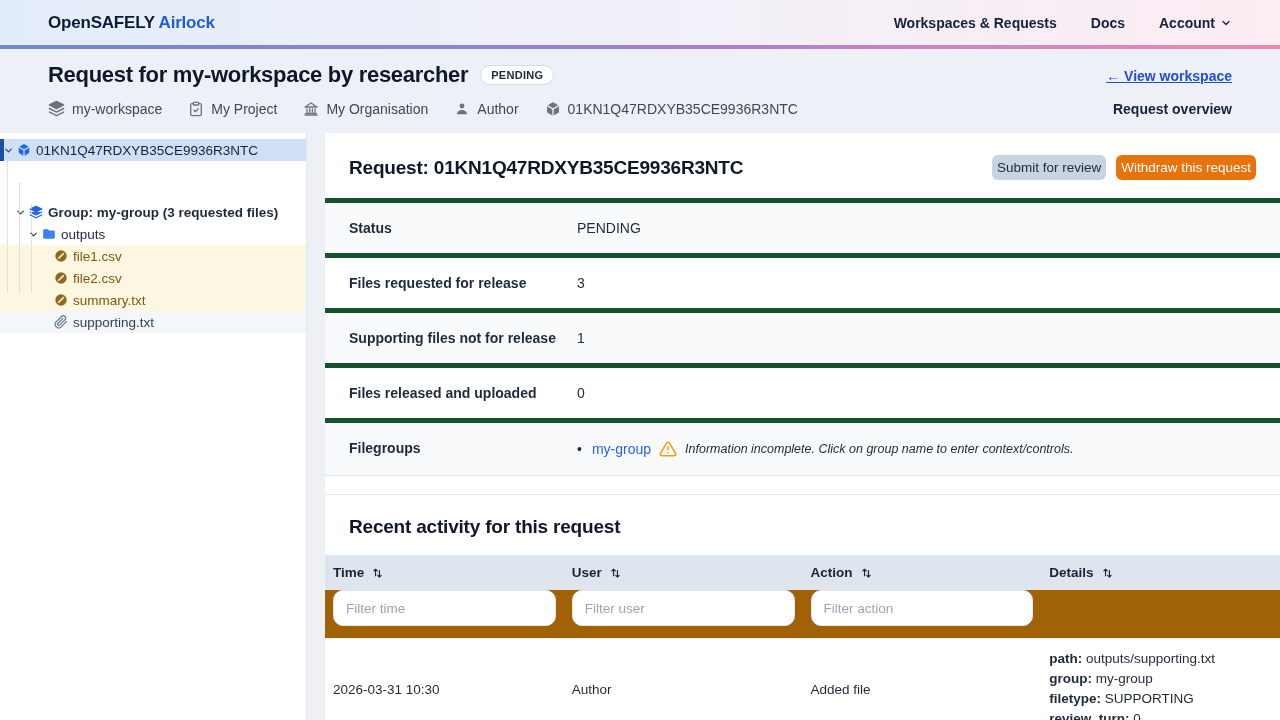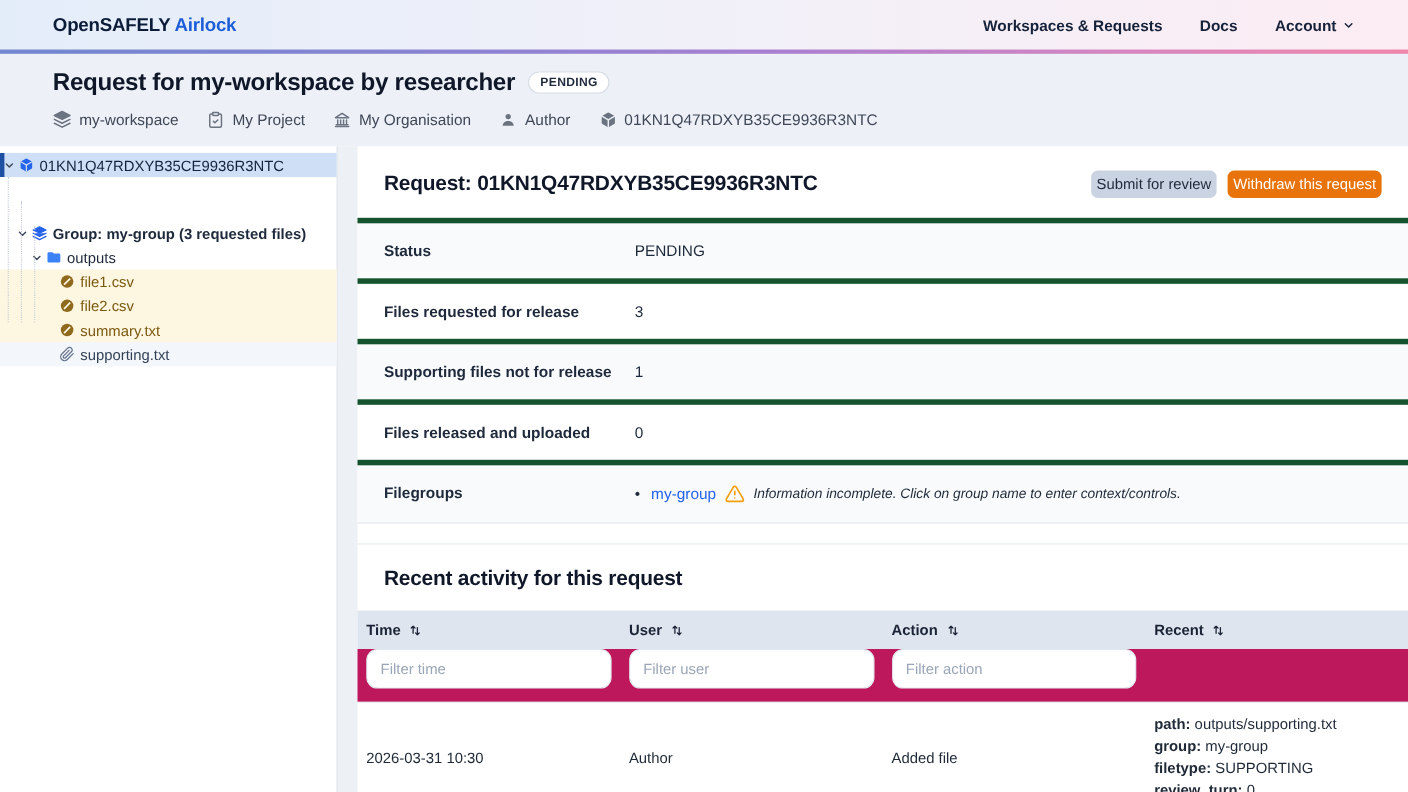--- a/index.html
+++ b/index.html
@@ -73,21 +73,21 @@
   .fg-value::before { content:"•"; color:#1e293b; margin-right:2px; }
   .group-link { color:#2563eb; cursor:pointer; }
   .warn-note { font-style:italic; font-size:12.5px; color:#1f2937; }
 
   
   .activity { margin-top:18px; border-top:1px solid #e5eaf0; }
   .activity-title { font-size:19px; font-weight:800; color:#0f1729; padding:21px 24px 17px 24px; letter-spacing:-0.2px; }
   .grid4 { display:grid; grid-template-columns:1fr 1fr 1fr 1fr; }
   .thead { background:#dfe5ee; }
   .th { padding:10px 8px; font-size:13.5px; font-weight:700; color:#1b2436; display:flex; align-items:center; gap:7px; cursor:pointer; }
-  .filter-row { background:#be185d; }
+  .filter-row { background:#a16207; }
   .filter-cell { padding:0 8px 12px 8px; }
   .filter-input { width:100%; height:36px; border:1px solid #e3e8ef; border-radius:10px; background:#fff;
     font-size:13.5px; padding:0 12px; color:#1f2937; font-family:inherit; }
   .filter-input::placeholder { color:#9aa5b5; }
   .trow { border-top:1px solid #e8ecf2; align-items:center; }
   .td { padding:10px 8px; font-size:13.5px; color:#1f2937; }
   .td-details { line-height:20px; }
   .dkey { font-weight:700; }
   .sort-ic { display:flex; }
 </style>
@@ -170,20 +170,24 @@
           <svg width="16" height="16" viewBox="0 0 24 24" fill="none" stroke="currentColor" stroke-width="2" stroke-linecap="round" stroke-linejoin="round">
               <path d="M21 16V8a2 2 0 0 0-1-1.73l-7-4a2 2 0 0 0-2 0l-7 4A2 2 0 0 0 3 8v8a2 2 0 0 0 1 1.73l7 4a2 2 0 0 0 2 0l7-4A2 2 0 0 0 21 16z" fill="currentColor" stroke="none"></path>
               <polyline points="3.27 6.96 12 12.01 20.73 6.96" stroke="#edf1f7"></polyline>
               <line x1="12" y1="22.08" x2="12" y2="12" stroke="#edf1f7"></line>
             </svg>
         </span>
         <span>01KN1Q47RDXYB35CE9936R3NTC</span>
       </span>
     </div>
   </div>
+  <div class="ph-right">
+    <span class="back-link">← View workspace</span>
+    <span class="overview-label">Request overview</span>
+  </div>
 </div>
 
 <div class="body-wrap">
 
   <div class="sidebar">
     <div class="guide g1"></div>
     <div class="guide g2"></div>
     <div class="guide g3"></div>
 
     <div class="tree-row row-selected ind1">
@@ -342,21 +346,21 @@
         <div class="th">
           <span>Action</span>
           <span class="sort-ic">
               <svg width="13" height="13" viewBox="0 0 20 20" fill="none" stroke="#1b2436" stroke-width="1.8" stroke-linecap="round" stroke-linejoin="round">
                 <path d="M7 15V5M7 5L4.4 7.6M7 5l2.6 2.6"></path>
                 <path d="M13 7v10M13 17l-2.6-2.6M13 17l2.6-2.6"></path>
               </svg>
             </span>
         </div>
         <div class="th">
-          <span>Recent</span>
+          <span>Details</span>
           <span class="sort-ic">
               <svg width="13" height="13" viewBox="0 0 20 20" fill="none" stroke="#1b2436" stroke-width="1.8" stroke-linecap="round" stroke-linejoin="round">
                 <path d="M7 15V5M7 5L4.4 7.6M7 5l2.6 2.6"></path>
                 <path d="M13 7v10M13 17l-2.6-2.6M13 17l2.6-2.6"></path>
               </svg>
             </span>
         </div>
       </div>
 
       <div class="grid4 filter-row">

